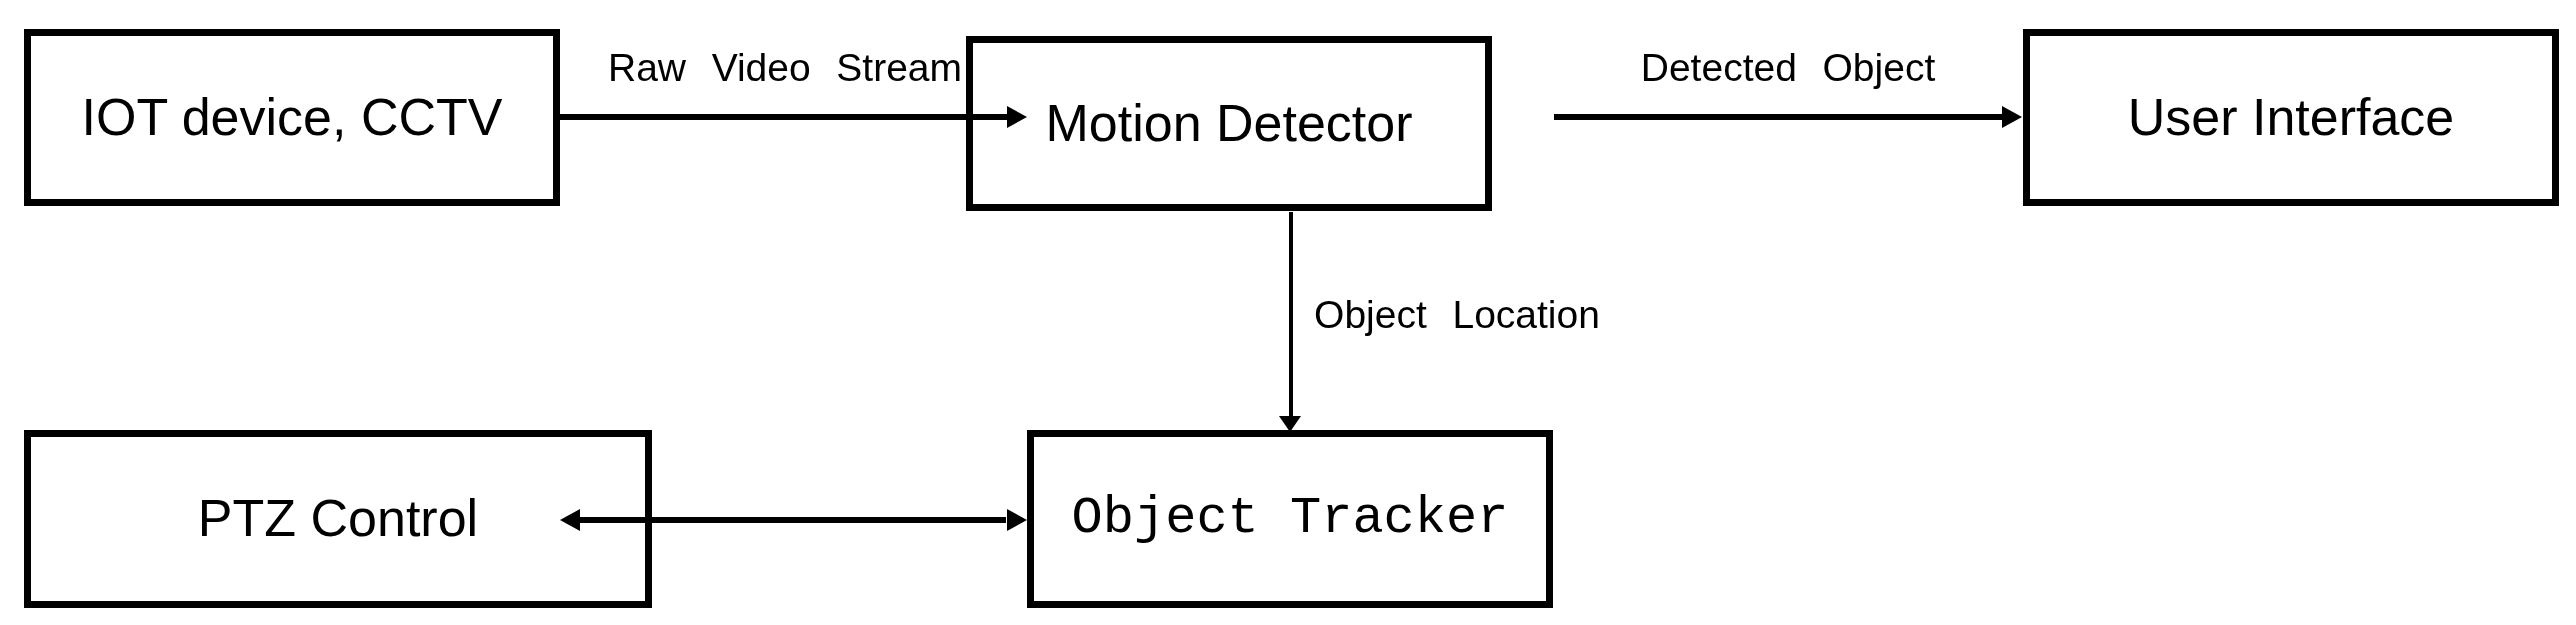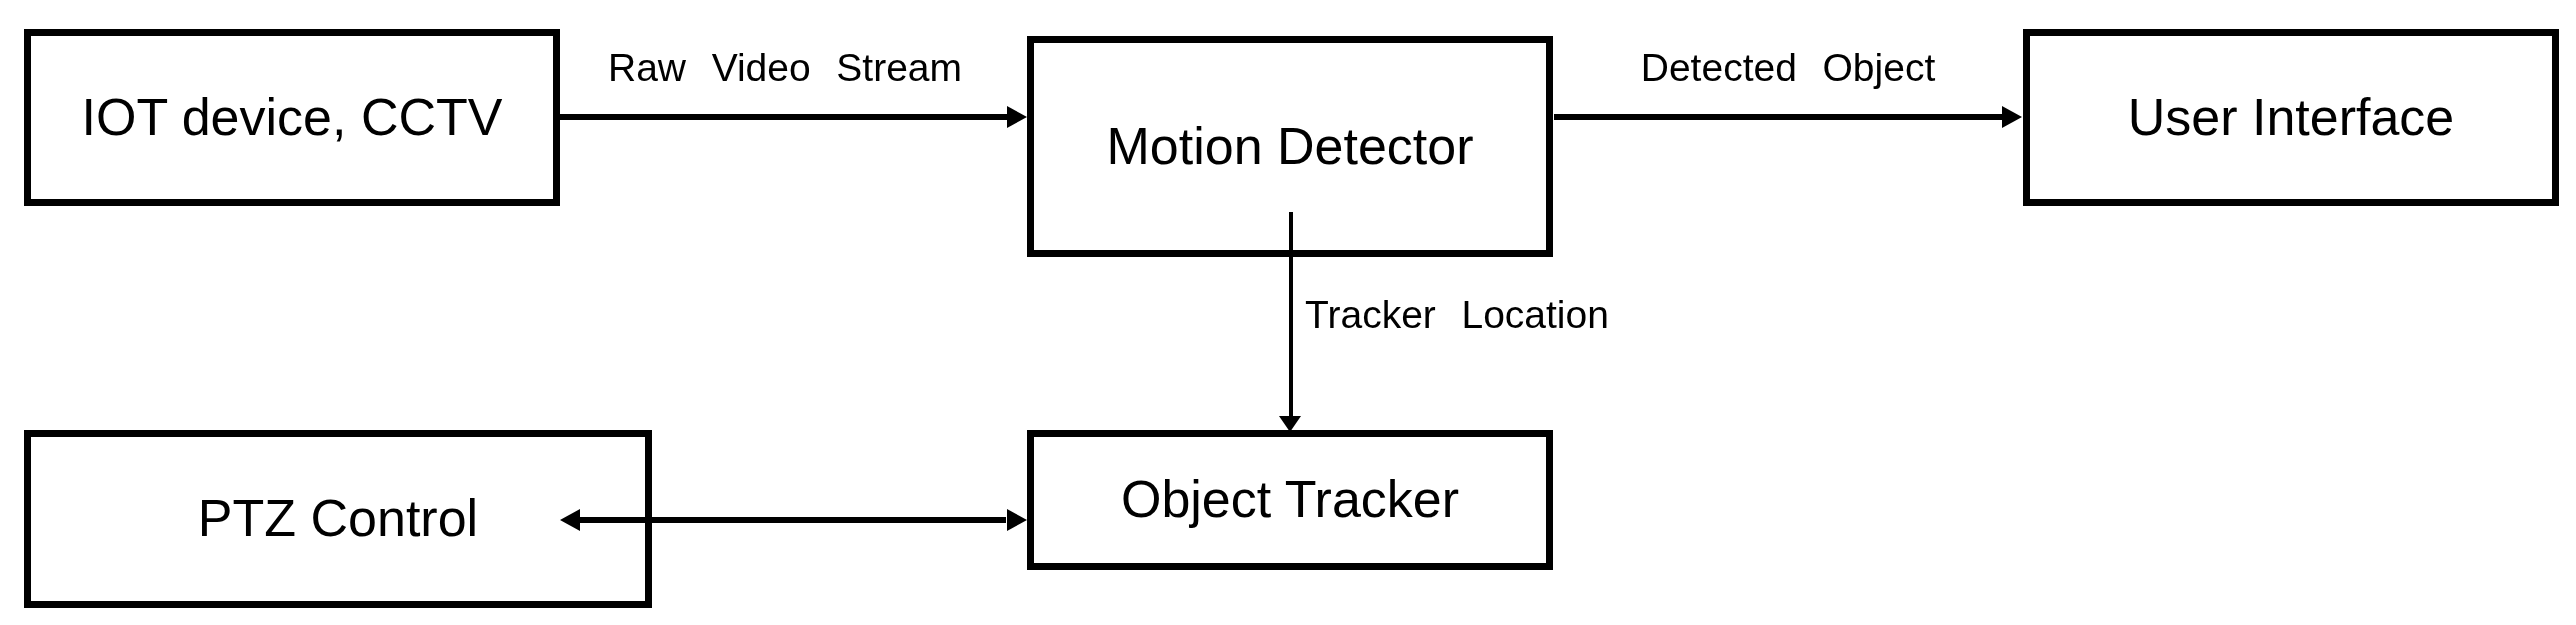--- a/index.html
+++ b/index.html
@@ -29,24 +29,24 @@
     justify-content: center;
   }
   .node-label {
     color: var(--text);
     font-size: 52px;
     line-height: 1.1;
     white-space: nowrap;
     text-align: center;
   }
   #node-iot     { left: 24px;   top: 29px;  width: 536px; height: 177px; }
-  #node-motion  { left: 1027px; top: 36px;  width: 526px; height: 221px; }
+  #node-motion  { left: 966px; top: 36px;  width: 526px; height: 175px; }
   #node-ui      { left: 2023px; top: 29px;  width: 536px; height: 177px; }
   #node-ptz     { left: 24px;   top: 430px; width: 628px; height: 178px; }
-  #node-tracker { left: 1027px; top: 430px; width: 526px; height: 140px; }
+  #node-tracker { left: 1027px; top: 430px; width: 526px; height: 178px; font-family: Liberation Mono, monospace; }
 
   
   .hline { position: absolute; height: 6.3px; background: var(--stroke); }
   .vline { position: absolute; width: 4px;  background: var(--stroke); }
   #line-raw-video { left: 560px;  top: 114px; width: 447px; }
   #line-detected  { left: 1554px; top: 114px; width: 449px; }
   #line-object-location { left: 1289px; top: 212px; height: 204px; }
   #line-ptz-params { left: 580px; top: 517px; width: 426px; }
 
   
@@ -118,20 +118,20 @@
   <div class="hline" id="line-raw-video"></div>
   <div class="head head-right" id="head-raw-video"></div>
   <div class="edge-label" id="label-raw-video">Raw Video Stream</div>
 
   <div class="hline" id="line-detected"></div>
   <div class="head head-right" id="head-detected"></div>
   <div class="edge-label" id="label-detected">Detected Object</div>
 
   <div class="vline" id="line-object-location"></div>
   <div class="head head-down" id="head-object-location"></div>
-  <div class="edge-label" id="label-object-location">Tracker Location</div>
+  <div class="edge-label" id="label-object-location">Object Location</div>
 
   <div class="hline" id="line-ptz-params"></div>
   <div class="head head-left" id="head-ptz-left"></div>
   <div class="head head-right" id="head-ptz-right"></div>
 
 </div>
 
 
 </body></html>

